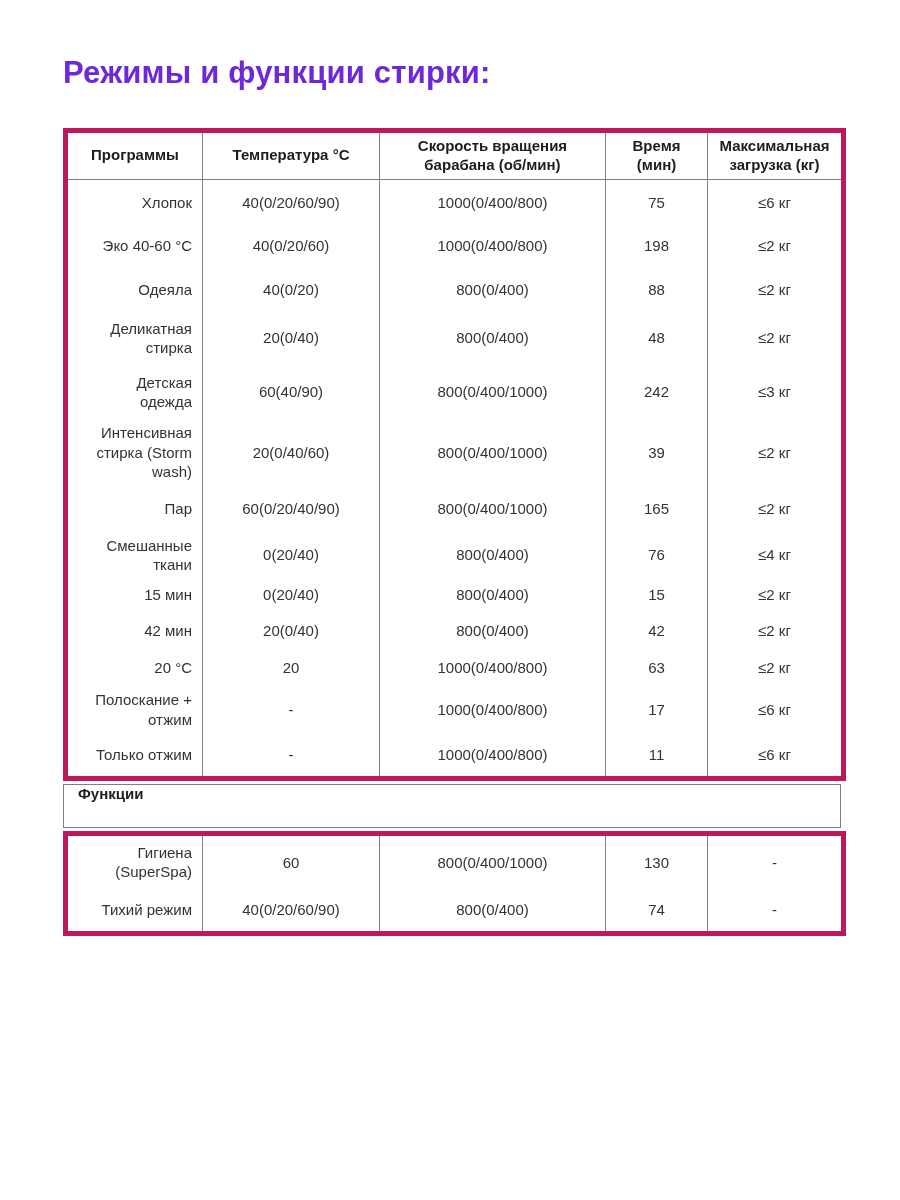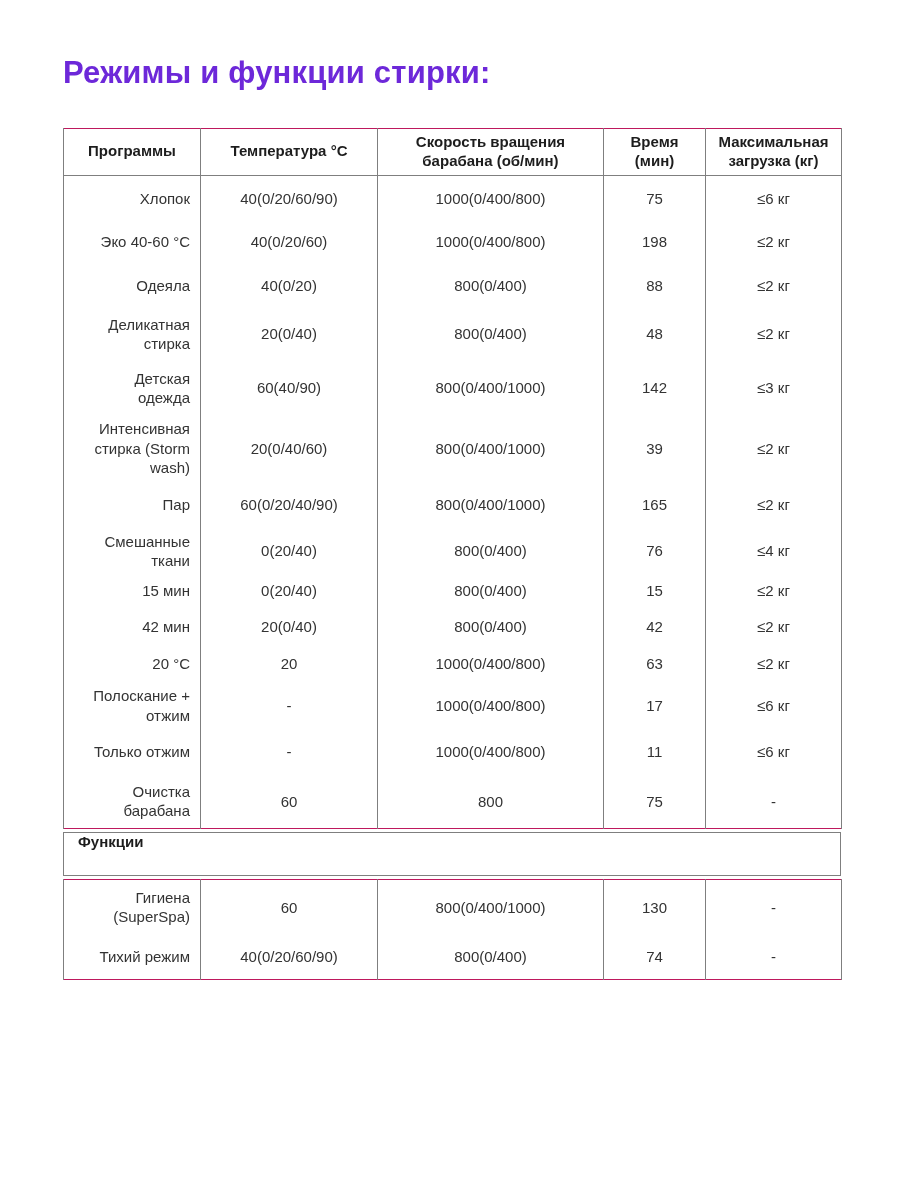--- a/index.html
+++ b/index.html
@@ -8,21 +8,21 @@
     font-family:"Liberation Sans","DejaVu Sans",sans-serif;
     color:#333333;
   }
   .page{padding:55px 0 0 63px;}
   .page-title{
     margin:0 0 37px 0;
     font-size:31px;font-weight:700;color:#6d28d9;letter-spacing:.2px;
   }
   table.spec{
     border-collapse:collapse;table-layout:fixed;width:778px;
-    border:1px solid #be185d;
+    border:5px solid #be185d;
   }
   table.spec th, table.spec td{
     border-left:1px solid #7f7f7f;border-right:1px solid #7f7f7f;
     box-sizing:border-box;
   }
   table.spec thead th{
     border-bottom:1px solid #7f7f7f;
     height:46px;padding:4px 6px;
     font-size:15px;font-weight:700;color:#1d1d1d;
     text-align:center;vertical-align:middle;line-height:1.25;
@@ -102,21 +102,21 @@
           <td>20(0/40)</td>
           <td>800(0/400)</td>
           <td>48</td>
           <td>≤2 кг</td>
         </tr>
         <tr style="height: 58px;">
           <td class="name-cell">Детская
 одежда</td>
           <td>60(40/90)</td>
           <td>800(0/400/1000)</td>
-          <td>142</td>
+          <td>242</td>
           <td>≤3 кг</td>
         </tr>
         <tr style="height: 58px;">
           <td class="name-cell">Интенсивная
 стирка (Storm
 wash)</td>
           <td>20(0/40/60)</td>
           <td>800(0/400/1000)</td>
           <td>39</td>
           <td>≤2 кг</td>
@@ -164,28 +164,20 @@
           <td>1000(0/400/800)</td>
           <td>17</td>
           <td>≤6 кг</td>
         </tr>
         <tr style="height: 46px;">
           <td class="name-cell">Только отжим</td>
           <td>-</td>
           <td>1000(0/400/800)</td>
           <td>11</td>
           <td>≤6 кг</td>
-        </tr>
-        <tr style="height: 54px;">
-          <td class="name-cell">Очистка
-барабана</td>
-          <td>60</td>
-          <td>800</td>
-          <td>75</td>
-          <td>-</td>
         </tr>
       </tbody>
   </table>
 
   <div class="section-band">
     <span class="label">Функции</span>
   </div>
 
   <table class="spec funcs">
     <colgroup>

